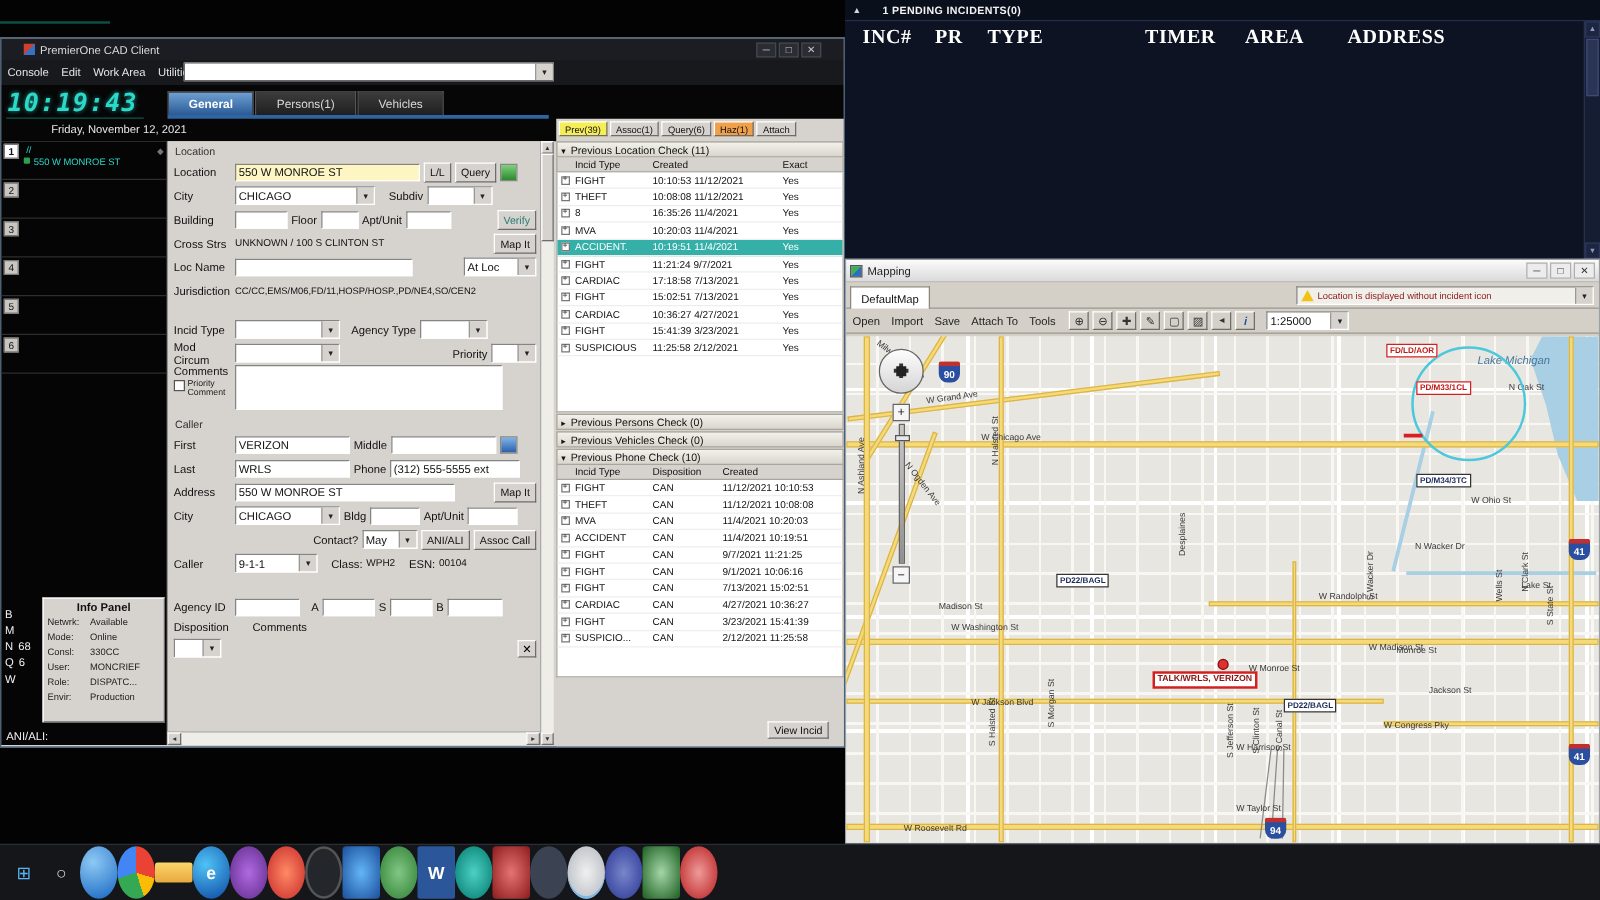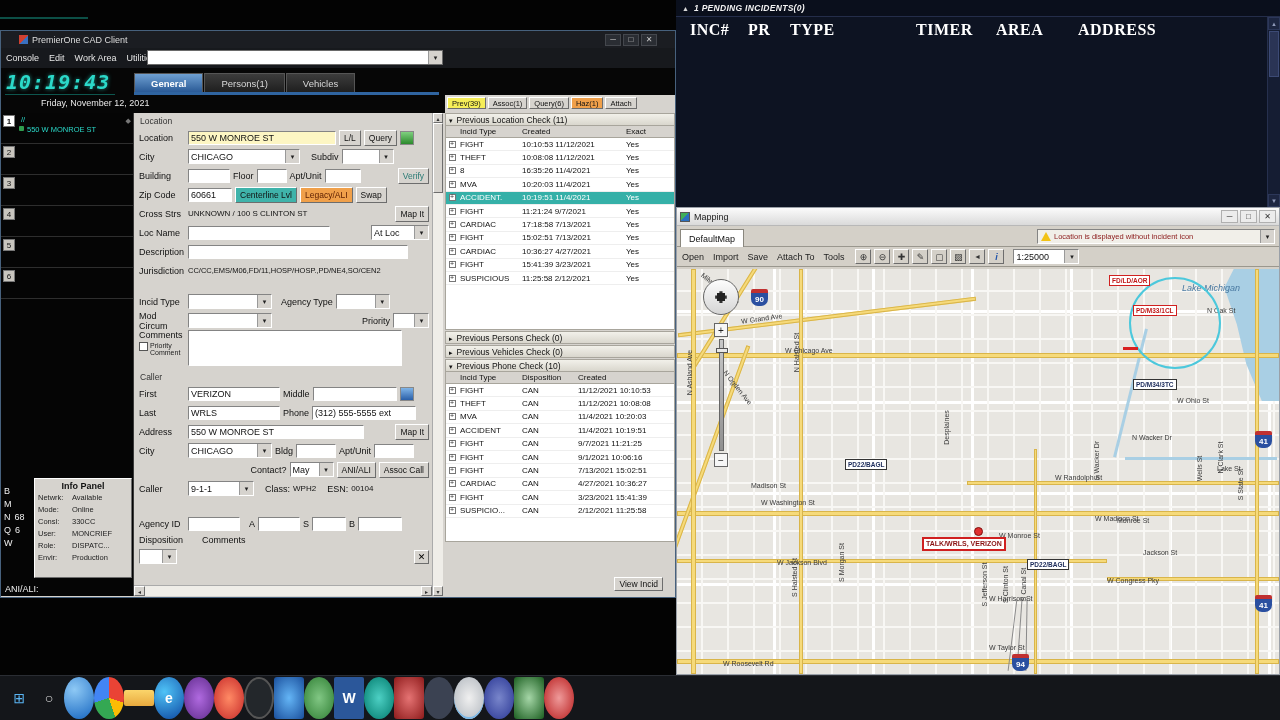--- a/index.html
+++ b/index.html
@@ -117,22 +117,22 @@
   .plus::before { content:"+"; position:absolute; left:0; top:-2px; font-size:7px; color:#333; }
   .c-ic { width:14px; flex-shrink:0; }
   .c-type { width:62px; flex-shrink:0; white-space:nowrap; overflow:hidden; }
   .c-created { width:104px; flex-shrink:0; white-space:nowrap; }
   .c-exact { width:34px; flex-shrink:0; }
   .c-disp { width:56px; flex-shrink:0; }
   .viewincid { position:absolute; right:12px; bottom:6px; height:14px; font-size:8.5px; }
 
   
   .pending { position:absolute; left:676px; top:0; width:604px; height:207px; background:#0d1322; }
-  .pend-top { height:17px; background:#0a0f1c; display:flex; align-items:center; gap:5px; padding-left:6px;
-              border-bottom:1px solid #242d4a;font-style:italic; }
+  .pend-top { height:17px; background:#0a0f1c; display:flex; align-items:center; gap:17px; padding-left:6px;
+              border-bottom:1px solid #242d4a; }
   .pend-top .tri { color:#d8d8d8; font-size:7px; } .pend-top .tri::before { content:"▲"; }
   .pend-title { color:#f2f2f2; font-size:8.5px; font-weight:bold; letter-spacing:.3px; }
   .pend-cols { display:flex; padding:4px 0 0 14px; }
   .pcol { color:#fff; font-family:"Liberation Serif",serif; font-size:16px; font-weight:bold; letter-spacing:.5px; }
   .pscroll { position:absolute; right:0; top:17px; width:13px; height:190px; background:#151d33; border-left:1px solid #26304e; }
   .pscb { width:12px; height:13px; background:#1d2641; color:#8f99b8; font-size:6px; display:flex; align-items:center; justify-content:center;
           border:1px solid #2c3759; }
   .pthumb { width:10px; height:46px; background:#2a3455; border:1px solid #3c4a75; margin:1px; }
 
   
@@ -401,47 +401,36 @@
       <div class="frow">
         <span class="lbl">Building</span>
         <input class="ti" style="width: 42px;">
         <span class="slbl">Floor</span>
         <input class="ti" style="width: 30px;">
         <span class="slbl">Apt/Unit</span>
         <input class="ti" style="width: 36px;">
         <button class="b3 dim" style="margin-left:auto">Verify</button>
       </div>
 
-      <div class="frow">
-        <span class="lbl">Zip Code</span>
-        <input class="ti" style="width: 44px;" value="60661">
-        <button class="b3 teal">Centerline Lvl</button>
-        <button class="b3 orange">Legacy/ALI</button>
-        <button class="b3">Swap</button>
-      </div>
 
       <div class="frow">
         <span class="lbl">Cross Strs</span>
         <span class="statict">UNKNOWN / 100 S CLINTON ST</span>
         <button class="b3" style="margin-left:auto">Map It</button>
       </div>
 
       <div class="frow">
         <span class="lbl">Loc Name</span>
         <input class="ti" style="width: 142px;">
         <span class="cmb" style="width:58px;margin-left:auto">
           <span class="val">At Loc</span>
           <span class="arbox"></span>
         </span>
       </div>
 
-      <div class="frow">
-        <span class="lbl">Description</span>
-        <input class="ti" style="width: 220px;">
-      </div>
 
       <div class="frow">
         <span class="lbl">Jurisdiction</span>
         <span class="statict" style="font-size:7.5px">CC/CC,EMS/M06,FD/11,HOSP/HOSP.,PD/NE4,SO/CEN2</span>
       </div>
 
       <div style="height:12px"></div>
 
       <div class="frow">
         <span class="lbl">Incid Type</span>

